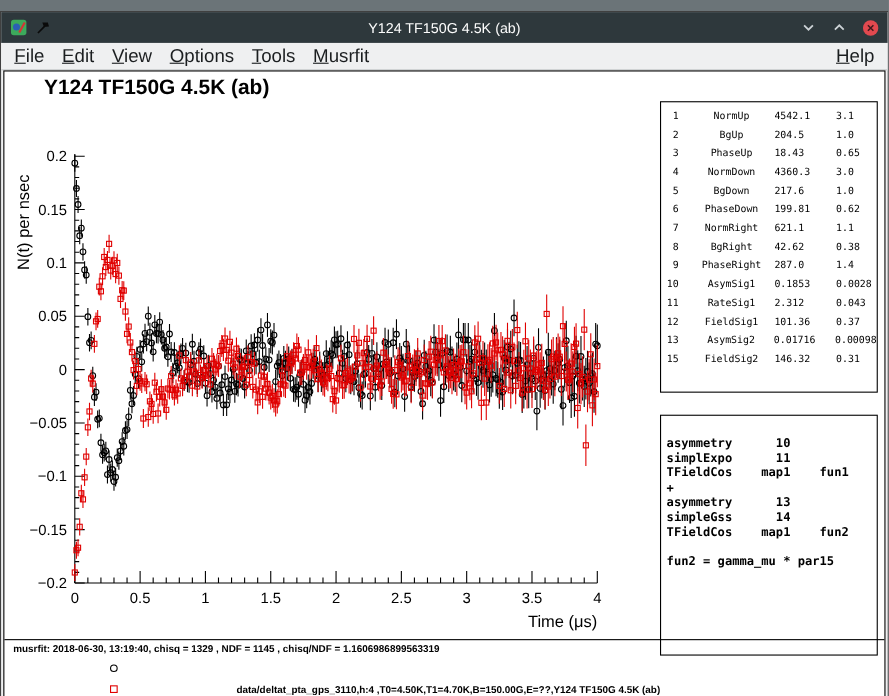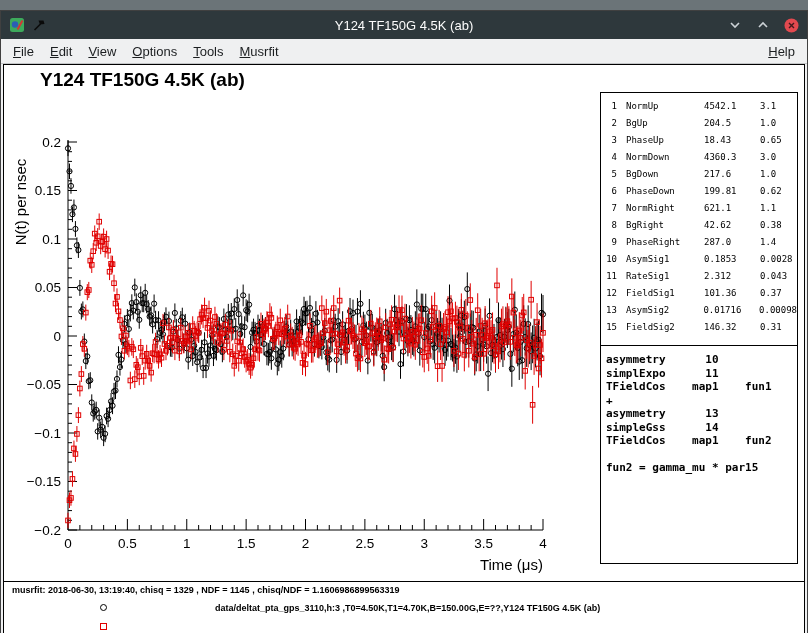--- a/index.html
+++ b/index.html
@@ -13,43 +13,43 @@
               align-items:center; padding:0 8px; }
   .tb-icons { display:flex; align-items:center; gap:6px; z-index:2; }
   .tb-title { position:absolute; left:0; right:0; text-align:center; color:#fcfcfc;
               font-size:13px; pointer-events:none; }
   .tb-controls { margin-left:auto; display:flex; align-items:center; gap:12px; z-index:2; }
   .tb-btn { width:16px; height:16px; display:flex; align-items:center; justify-content:center;
             cursor:default; }
 
   
   .menubar { display:flex; align-items:center; height:25px; background:#eff0f1;
-             border-bottom:1px solid #c4c6c8; padding:0 4px; font-size:13px; color:#1b1e20; }
+             border-bottom:1px solid #c4c6c8; padding:0 4px; font-size:17px; color:#1b1e20; }
   .menu-item { padding:3px 8px; white-space:nowrap; }
   .menu-item.help { margin-left:auto; }
   .menu-item u { text-decoration:underline; }
 
   
   .canvas { position:absolute; top:53px; left:2px; right:2px; bottom:2px;
             background:#fff; border:1px solid #000; }
   .plot-title { position:absolute; left:36px; top:4px; font-size:19px; font-weight:bold;
                 color:#000; }
   .chart { position:absolute; left:2px; top:32px; }
 
   .param-box { position:absolute; left:596px; top:27px; width:198px; height:265px;
                border:1px solid #000; background:#fff; padding-top:5px;
                font-family:"DejaVu Sans Mono", monospace; font-size:9px; color:#000; }
   .param-row { display:flex; height:17px; line-height:17px; }
   .pnum { width:16px; text-align:right; }
-  .pname { margin-left:9px; width:78px; }
+  .pname { margin-left:9px; width:78px;text-align:center; }
   .pval { width:56px; }
   .perr { flex:1; }
 
-  .theory-box { position:absolute; left:596px; top:280px; width:198px; height:219px;
-                border:1px solid #000; background:#fff; padding:7px 5px;
+  .theory-box { position:absolute; left:596px; top:312px; width:198px; height:219px;
+                border:1px solid #000; background:#fff; padding:18px 5px;
                 font-family:"DejaVu Sans Mono", monospace; font-size:11px; font-weight:bold;
                 color:#000; }
   .theory-line { white-space:pre; line-height:13.5px; min-height:13.5px; }
 
   .bottom-sep { position:absolute; left:0; right:0; top:516px; border-top:1px solid #000; }
   .status-line { position:absolute; left:8px; top:520px; font-size:9px; font-weight:bold;
                  color:#000; white-space:nowrap; }
   .legend { position:absolute; left:96px; top:533px; }
   .legend-row { display:flex; align-items:center; height:19px; }
   .legend-marker { width:7px; height:7px; margin-right:108px; flex:none; background:#fff; }
@@ -1614,21 +1614,21 @@
         <div class="theory-line">TFieldCos    map1    fun2</div>
         <div class="theory-line"></div>
         <div class="theory-line">fun2 = gamma_mu * par15</div>
       </div>
 
     <div class="bottom-sep"></div>
     <div class="status-line">musrfit: 2018-06-30, 13:19:40, chisq = 1329 , NDF = 1145 , chisq/NDF = 1.1606986899563319</div>
     <div class="legend">
         <div class="legend-row">
           <span class="legend-marker circle" style="border-color: rgb(0, 0, 0);"></span>
-          <span class="legend-text">data/deltat_pta_gps_3110,h:3 ,T0=4.50K,T1=4.70K,B=150.00G,E=??,Y124 TF150G 4.5K (ab)</span>
         </div>
         <div class="legend-row">
           <span class="legend-marker square" style="border-color: rgb(224, 0, 0);"></span>
+          <span class="legend-text">data/deltat_pta_gps_3110,h:4 ,T0=4.50K,T1=4.70K,B=150.00G,E=??,Y124 TF150G 4.5K (ab)</span>
         </div>
       </div>
   </div>
 
 </div>
 
 </body></html>

